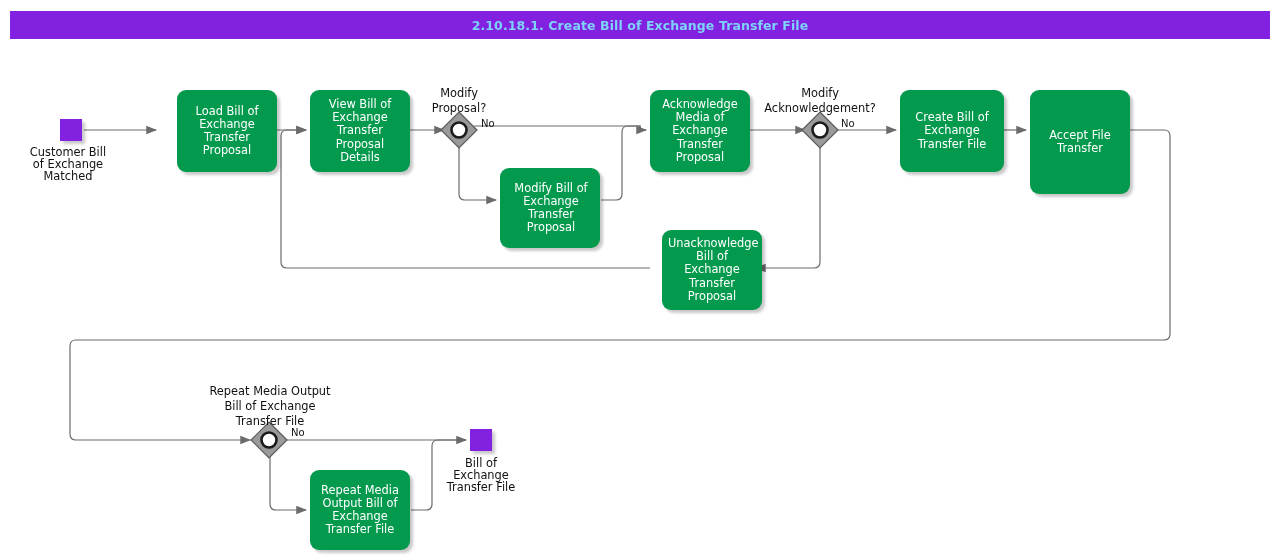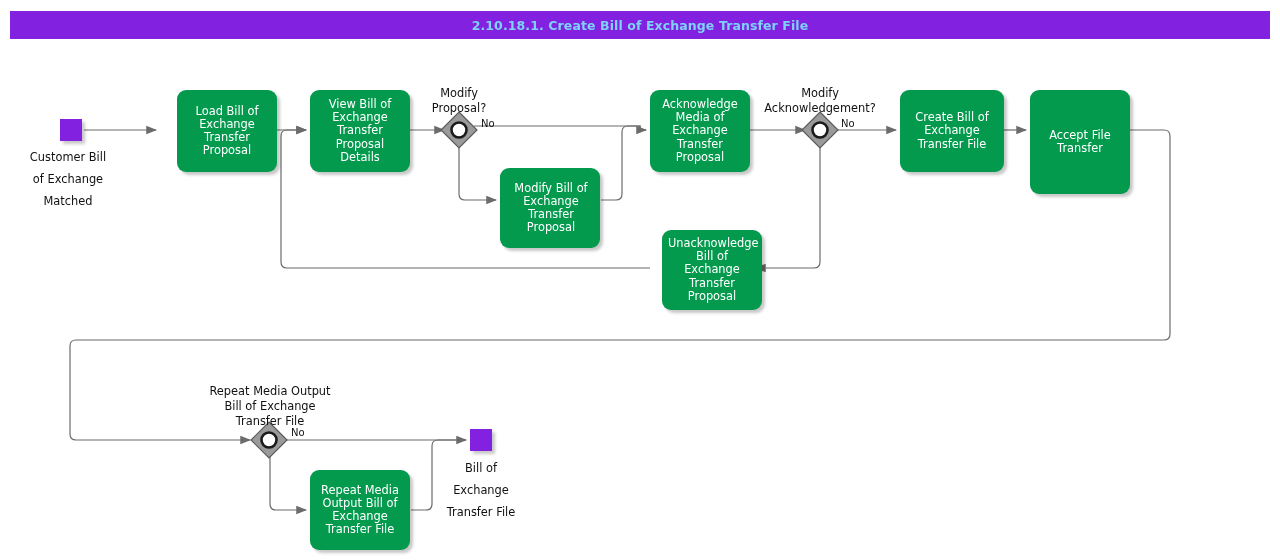--- a/index.html
+++ b/index.html
@@ -65,21 +65,21 @@
     position: absolute;
     background: #8222e0;
     width: 22px;
     height: 22px;
     box-shadow: 3px 3px 3px rgba(0,0,0,0.22);
   }
   .evt-label {
     position: absolute;
     text-align: center;
     font-size: 11.4px;
-    line-height: 22px;
+    line-height: 12px;
     color: #111111;
     font-family: "DejaVu Sans", sans-serif;
     white-space: pre-line;
   }
   .gw-label {
     position: absolute;
     text-align: center;
     font-size: 11.4px;
     line-height: 15px;
     color: #111111;

